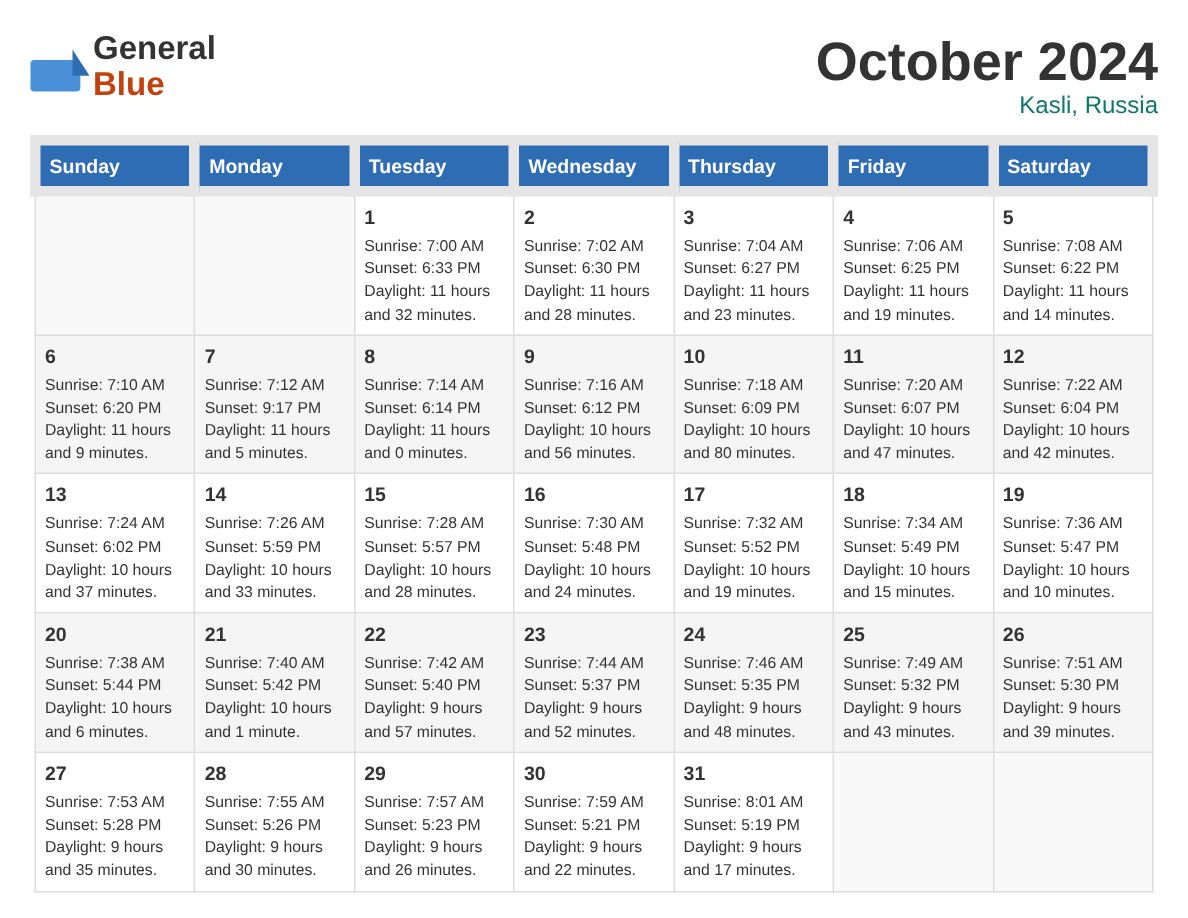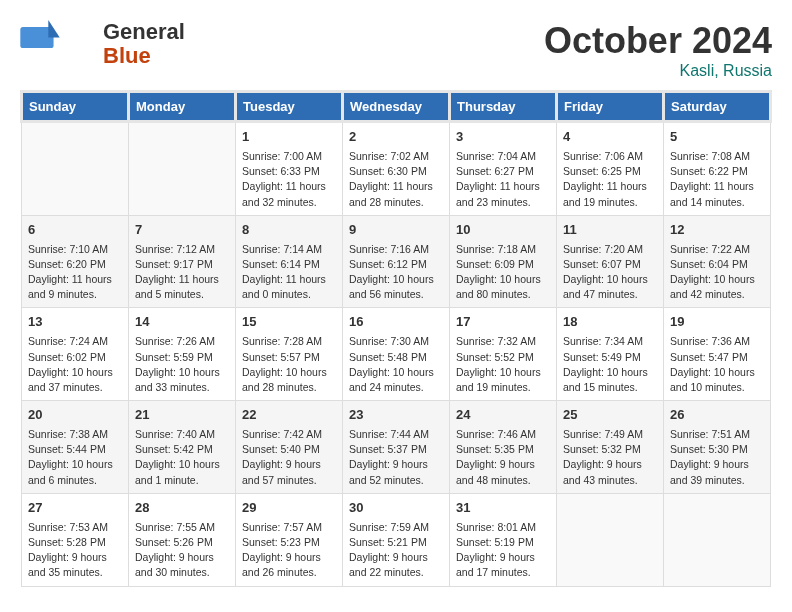--- a/index.html
+++ b/index.html
@@ -11,22 +11,21 @@
       padding: 20px;
     }
     .header {
       display: flex;
       justify-content: space-between;
       align-items: flex-start;
       margin-bottom: 10px;
     }
     .logo {
       display: flex;
-      align-items: flex-start;
-      gap: 41px;
+      align-items: flex-end;
     }
     .logo-text {
       font-size: 22px;
       font-weight: bold;
       color: #333;
       line-height: 1.1;
     }
     .logo-text span {
       color: #c2410c;
     }
@@ -56,21 +55,21 @@
     }
     thead tr {
       background-color: #2e6db4;
       color: #fff;
     }
     thead th {
       padding: 6px 6px;
       text-align: left;
       font-weight: bold;
       font-size: 13px;
-      border: 3px solid #e5e5e5;
+      border: 7px solid #e5e5e5;
     }
     tbody tr {
       background: #fff;
     }
     tbody tr:nth-child(even) {
       background: #f5f5f5;
     }
     tbody td {
       padding: 5px 6px;
       vertical-align: top;

